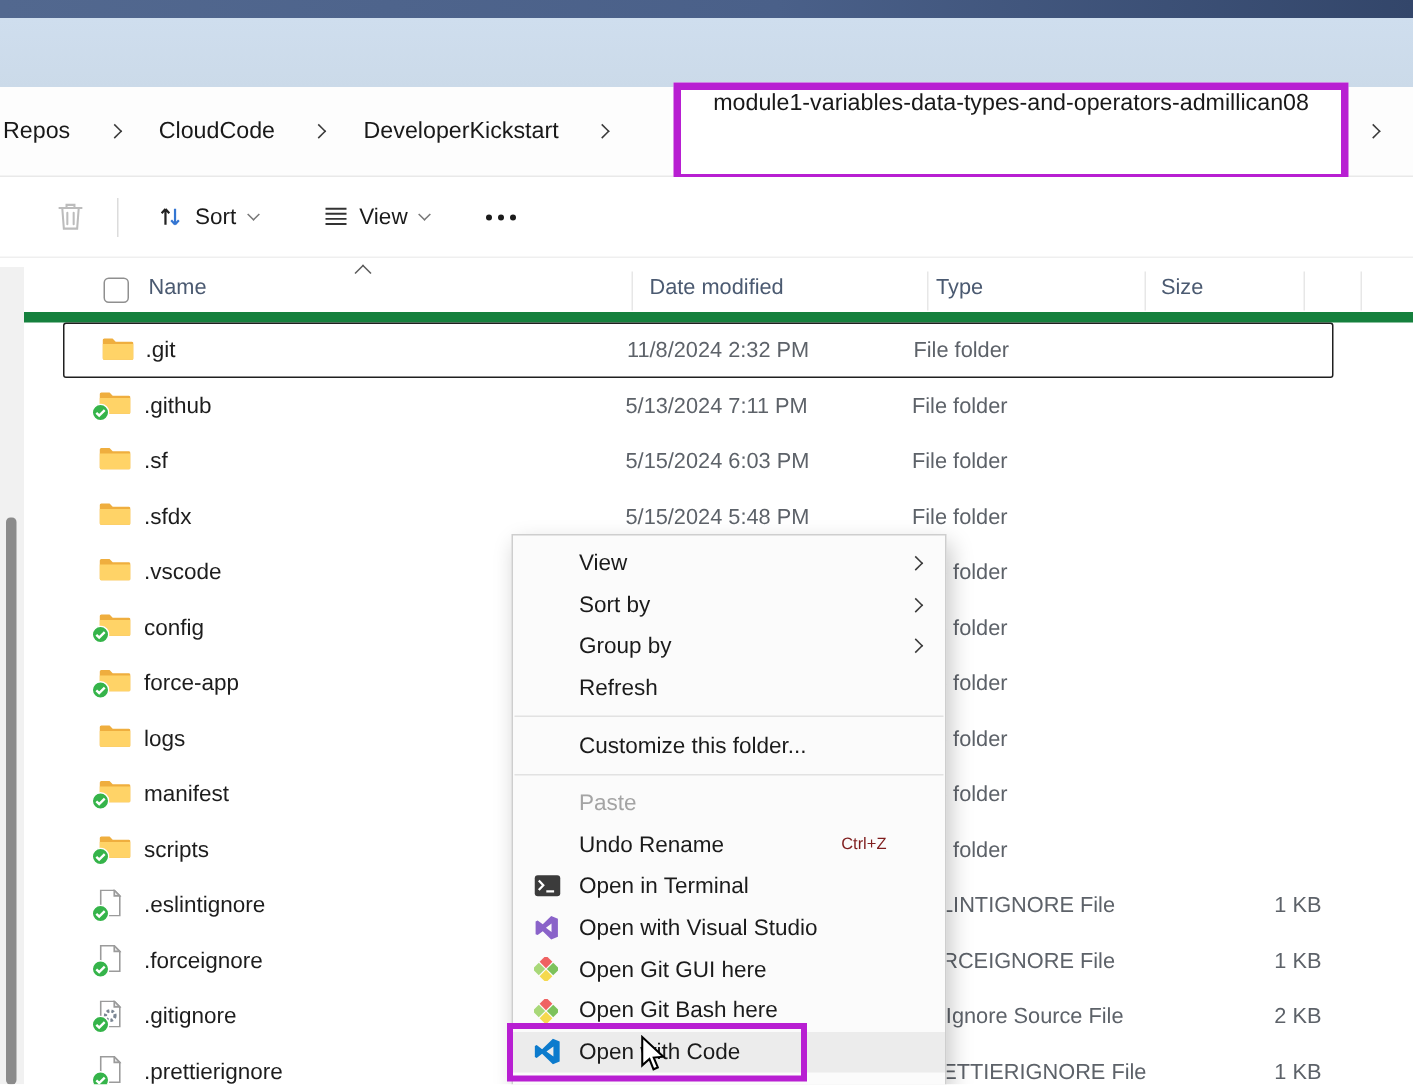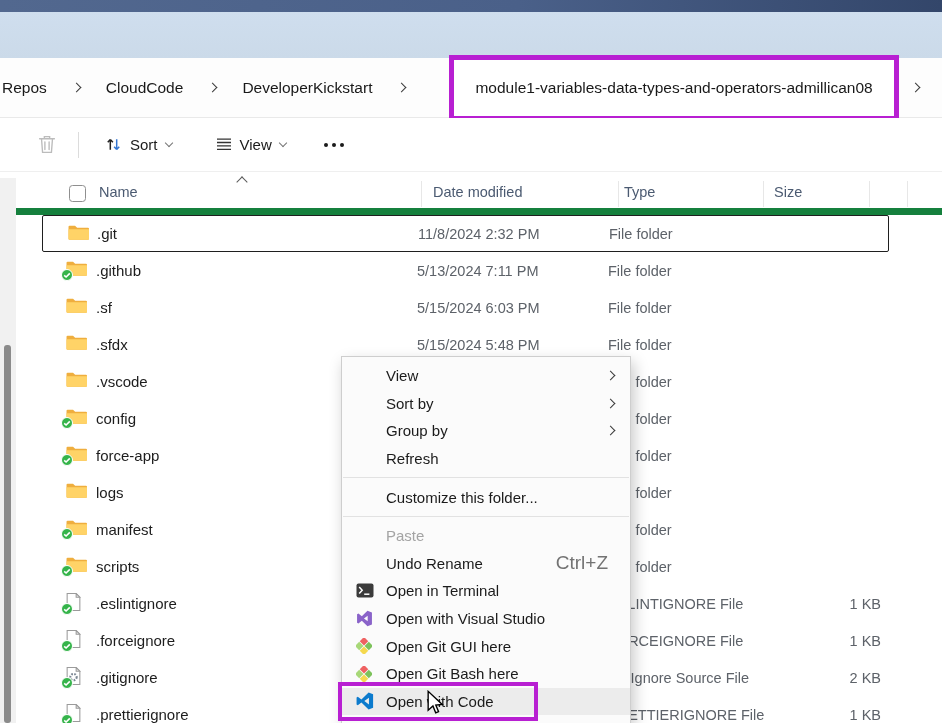--- a/index.html
+++ b/index.html
@@ -14,21 +14,21 @@
   .titleband { position:absolute; left:0; top:12px; width:942px; height:46px;
     background:linear-gradient(180deg,#cfdeee,#cbdae9); }
   
   .addressbar { position:absolute; left:0; top:58px; width:942px; height:60px;
     background:#fdfdfd; border-bottom:1px solid #e9e9e9; display:flex; align-items:center; }
   .bc-item { font-size:15.5px; color:#191919; white-space:nowrap; }
   .chr { display:inline-block; width:7px; height:7px; border-top:1.6px solid #3a3a3a;
     border-right:1.6px solid #3a3a3a; transform:rotate(45deg); }
   .bc-chev { margin:0 26px; flex:none; }
   .bc-box { margin-left:18px; border:5px solid #b81fd2; background:#fff;
-    height:66px; display:flex; align-items:center; padding:0 21px; }
+    height:66px; display:flex; align-items:flex-start; padding:0 21px; }
   .bc-chev-last { margin-left:13px; }
   
   .toolbar { position:absolute; left:0; top:118px; width:942px; height:54px;
     background:#fff; border-bottom:1px solid #efefef; display:flex; align-items:center;text-align:center; }
   .tb-trash { margin-left:38px; display:flex; align-items:center; }
   .tb-div { width:1px; height:26px; background:#dcdcdc; margin-left:22px; }
   .tb-btn { display:flex; align-items:center; gap:8px; font-size:15px; color:#1b1b1b; }
   .tb-sort { margin-left:26px; } .tb-view { margin-left:44px; }
   .chd { display:inline-block; width:6px; height:6px; border-right:1.4px solid #767676;
     border-bottom:1.4px solid #767676; transform:rotate(45deg); margin-top:-4px; }
@@ -62,21 +62,21 @@
   
   .cmenu { position:absolute; left:341px; top:356px; width:290px; height:368px;
     background:#fbfbfb; border:1px solid #cecece; box-shadow:3px 6px 14px rgba(0,0,0,.22);
     padding-top:5px; z-index:50; }
   .cm-item { height:27.6px; display:flex; align-items:center; padding:0 10px 0 14px;
     font-size:15px; color:#1b1b1b; }
   .cm-item.dis { color:#a4a4a4; }
   .cm-item.hl { background:#ececec; }
   .cm-ico { width:22px; margin-right:8px; display:flex; align-items:center; flex:none; }
   .cm-label { flex:1; white-space:nowrap; }
-  .cm-short { font-size:19px; color:#737373; margin-right:12px; }
+  .cm-short { font-size:11px; color:#7f1d1d; margin-right:29px; }
   .cm-sub { margin-right:6px; }
   .cm-sep { height:1px; background:#e2e2e2; margin:5px 1px; }
   
   .hl-code-box { position:absolute; left:338px; top:682px; width:200px; height:39px;
     border:4px solid #b81fd2; z-index:60; pointer-events:none; }
   
   .cursor { position:absolute; left:424px; top:690px; z-index:100; pointer-events:none; }
 </style>
 </head>
 <body>

